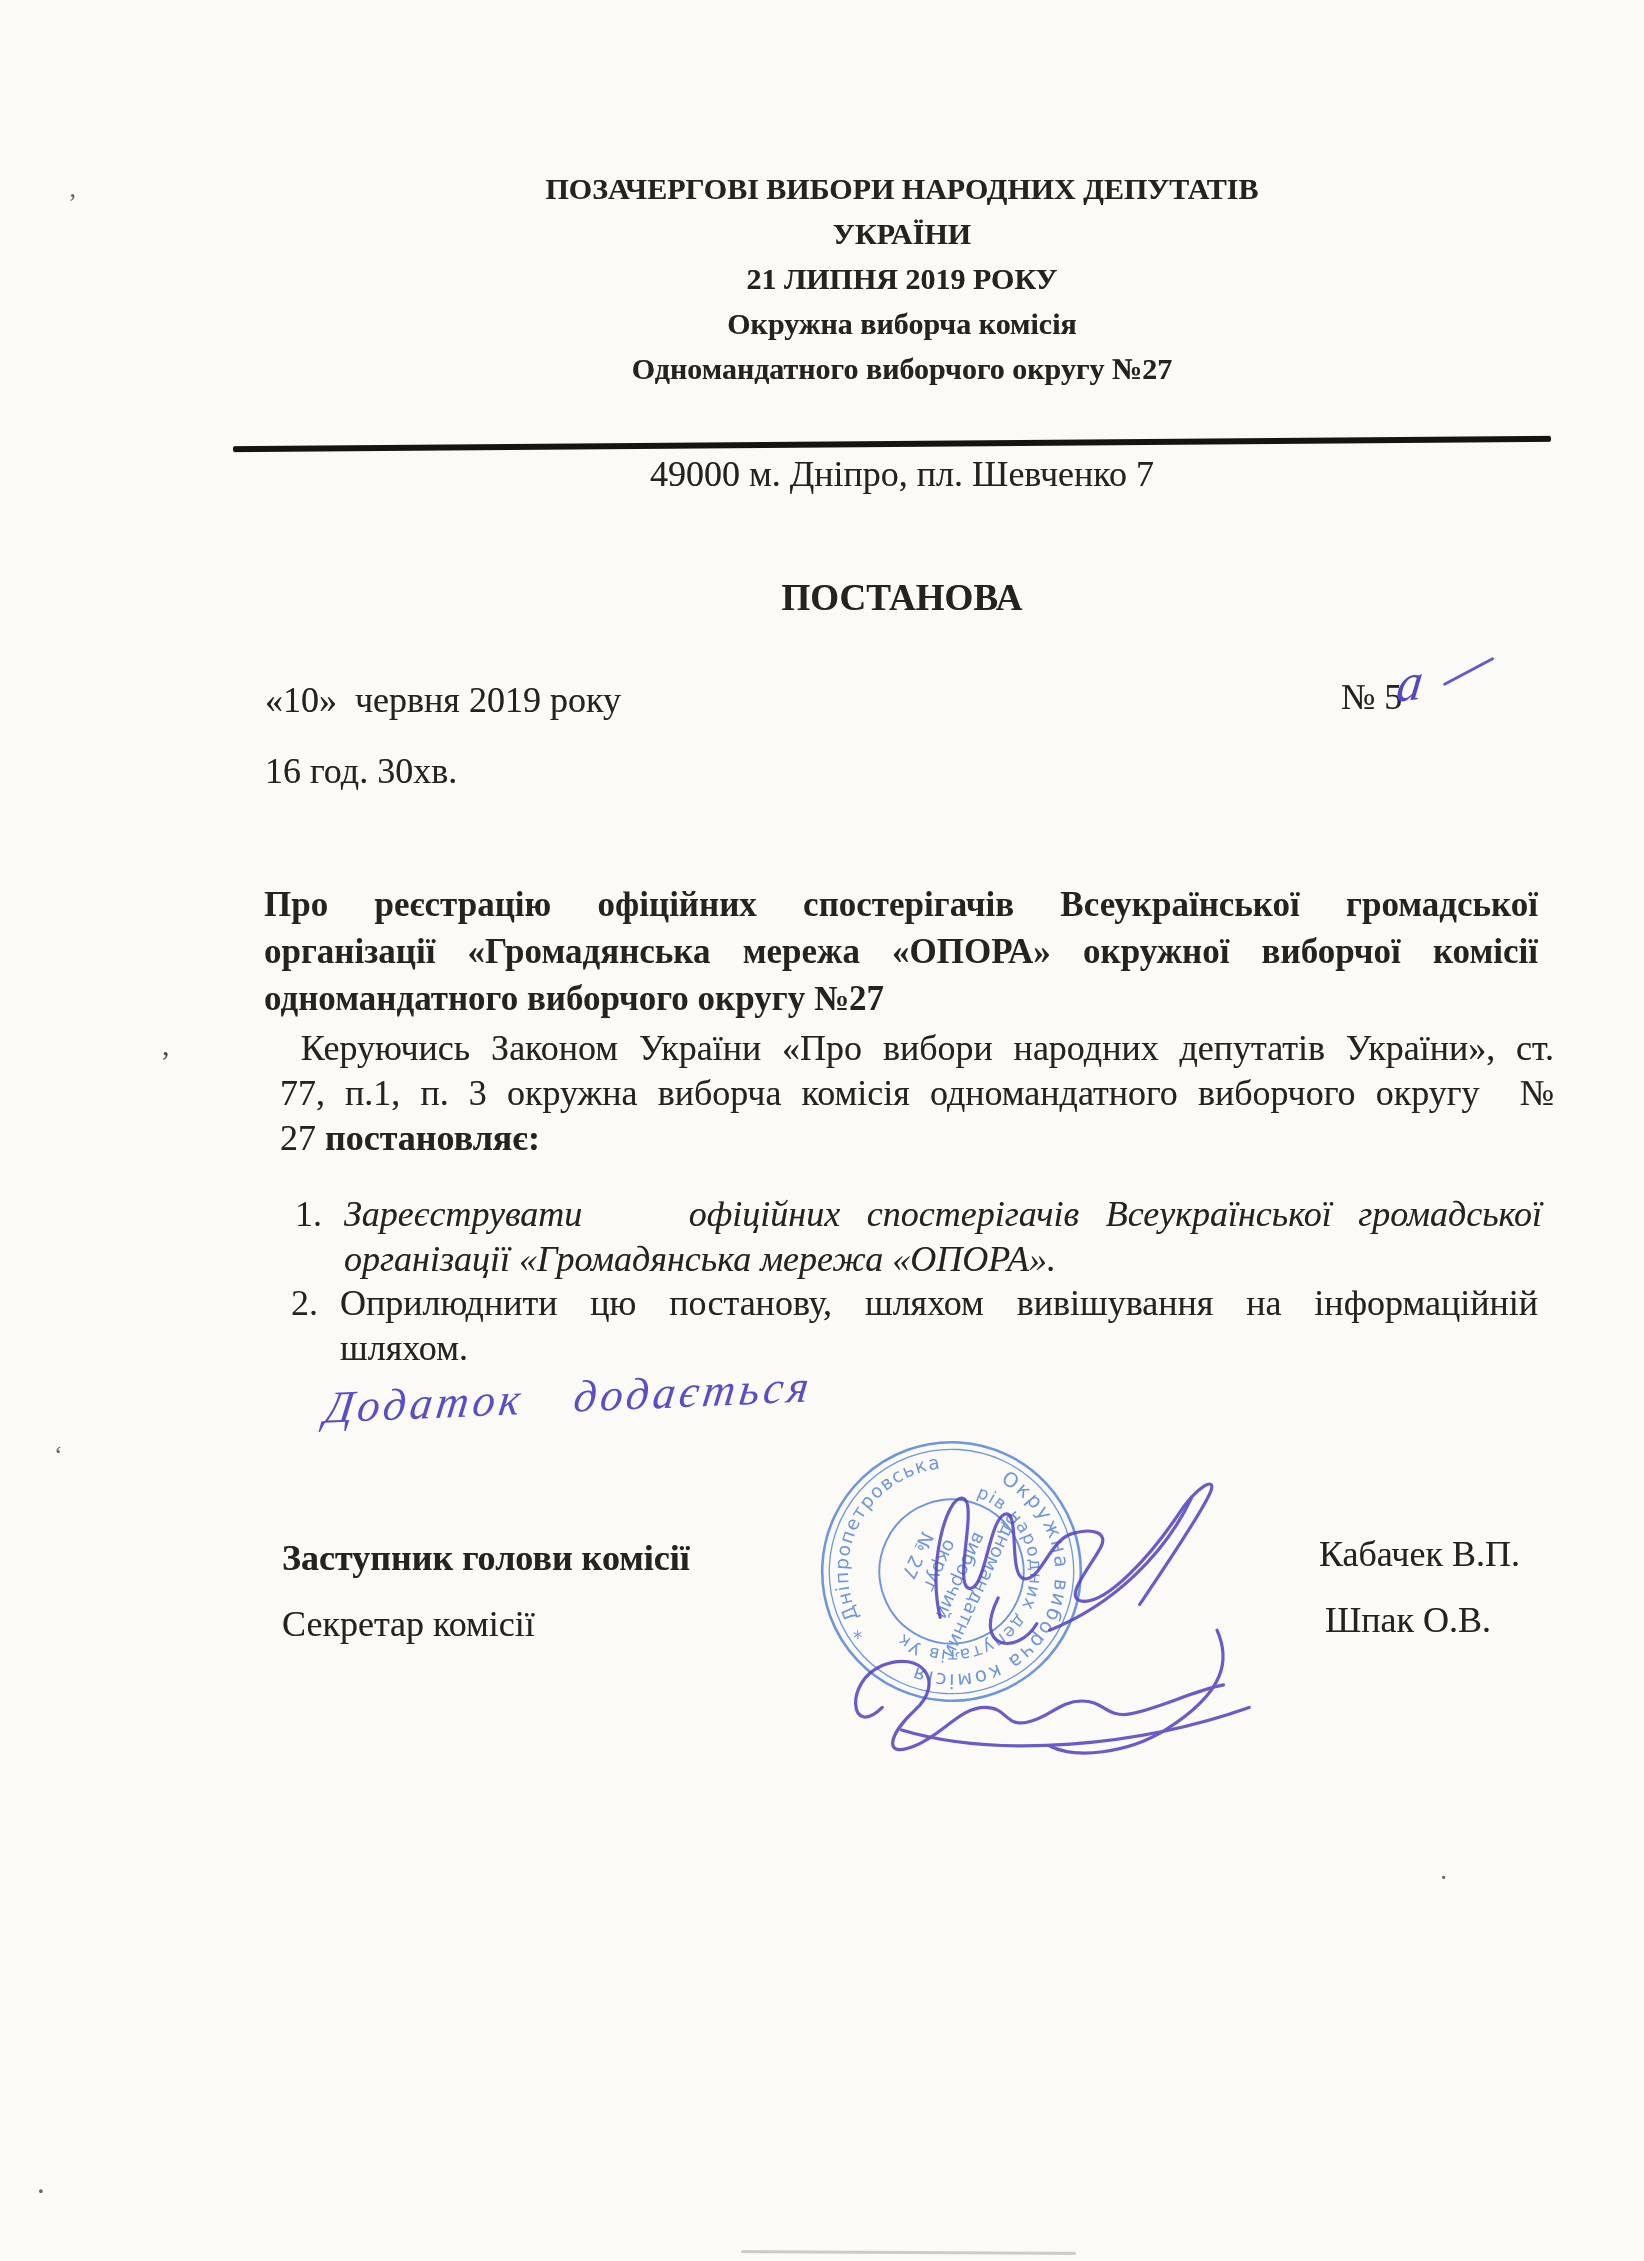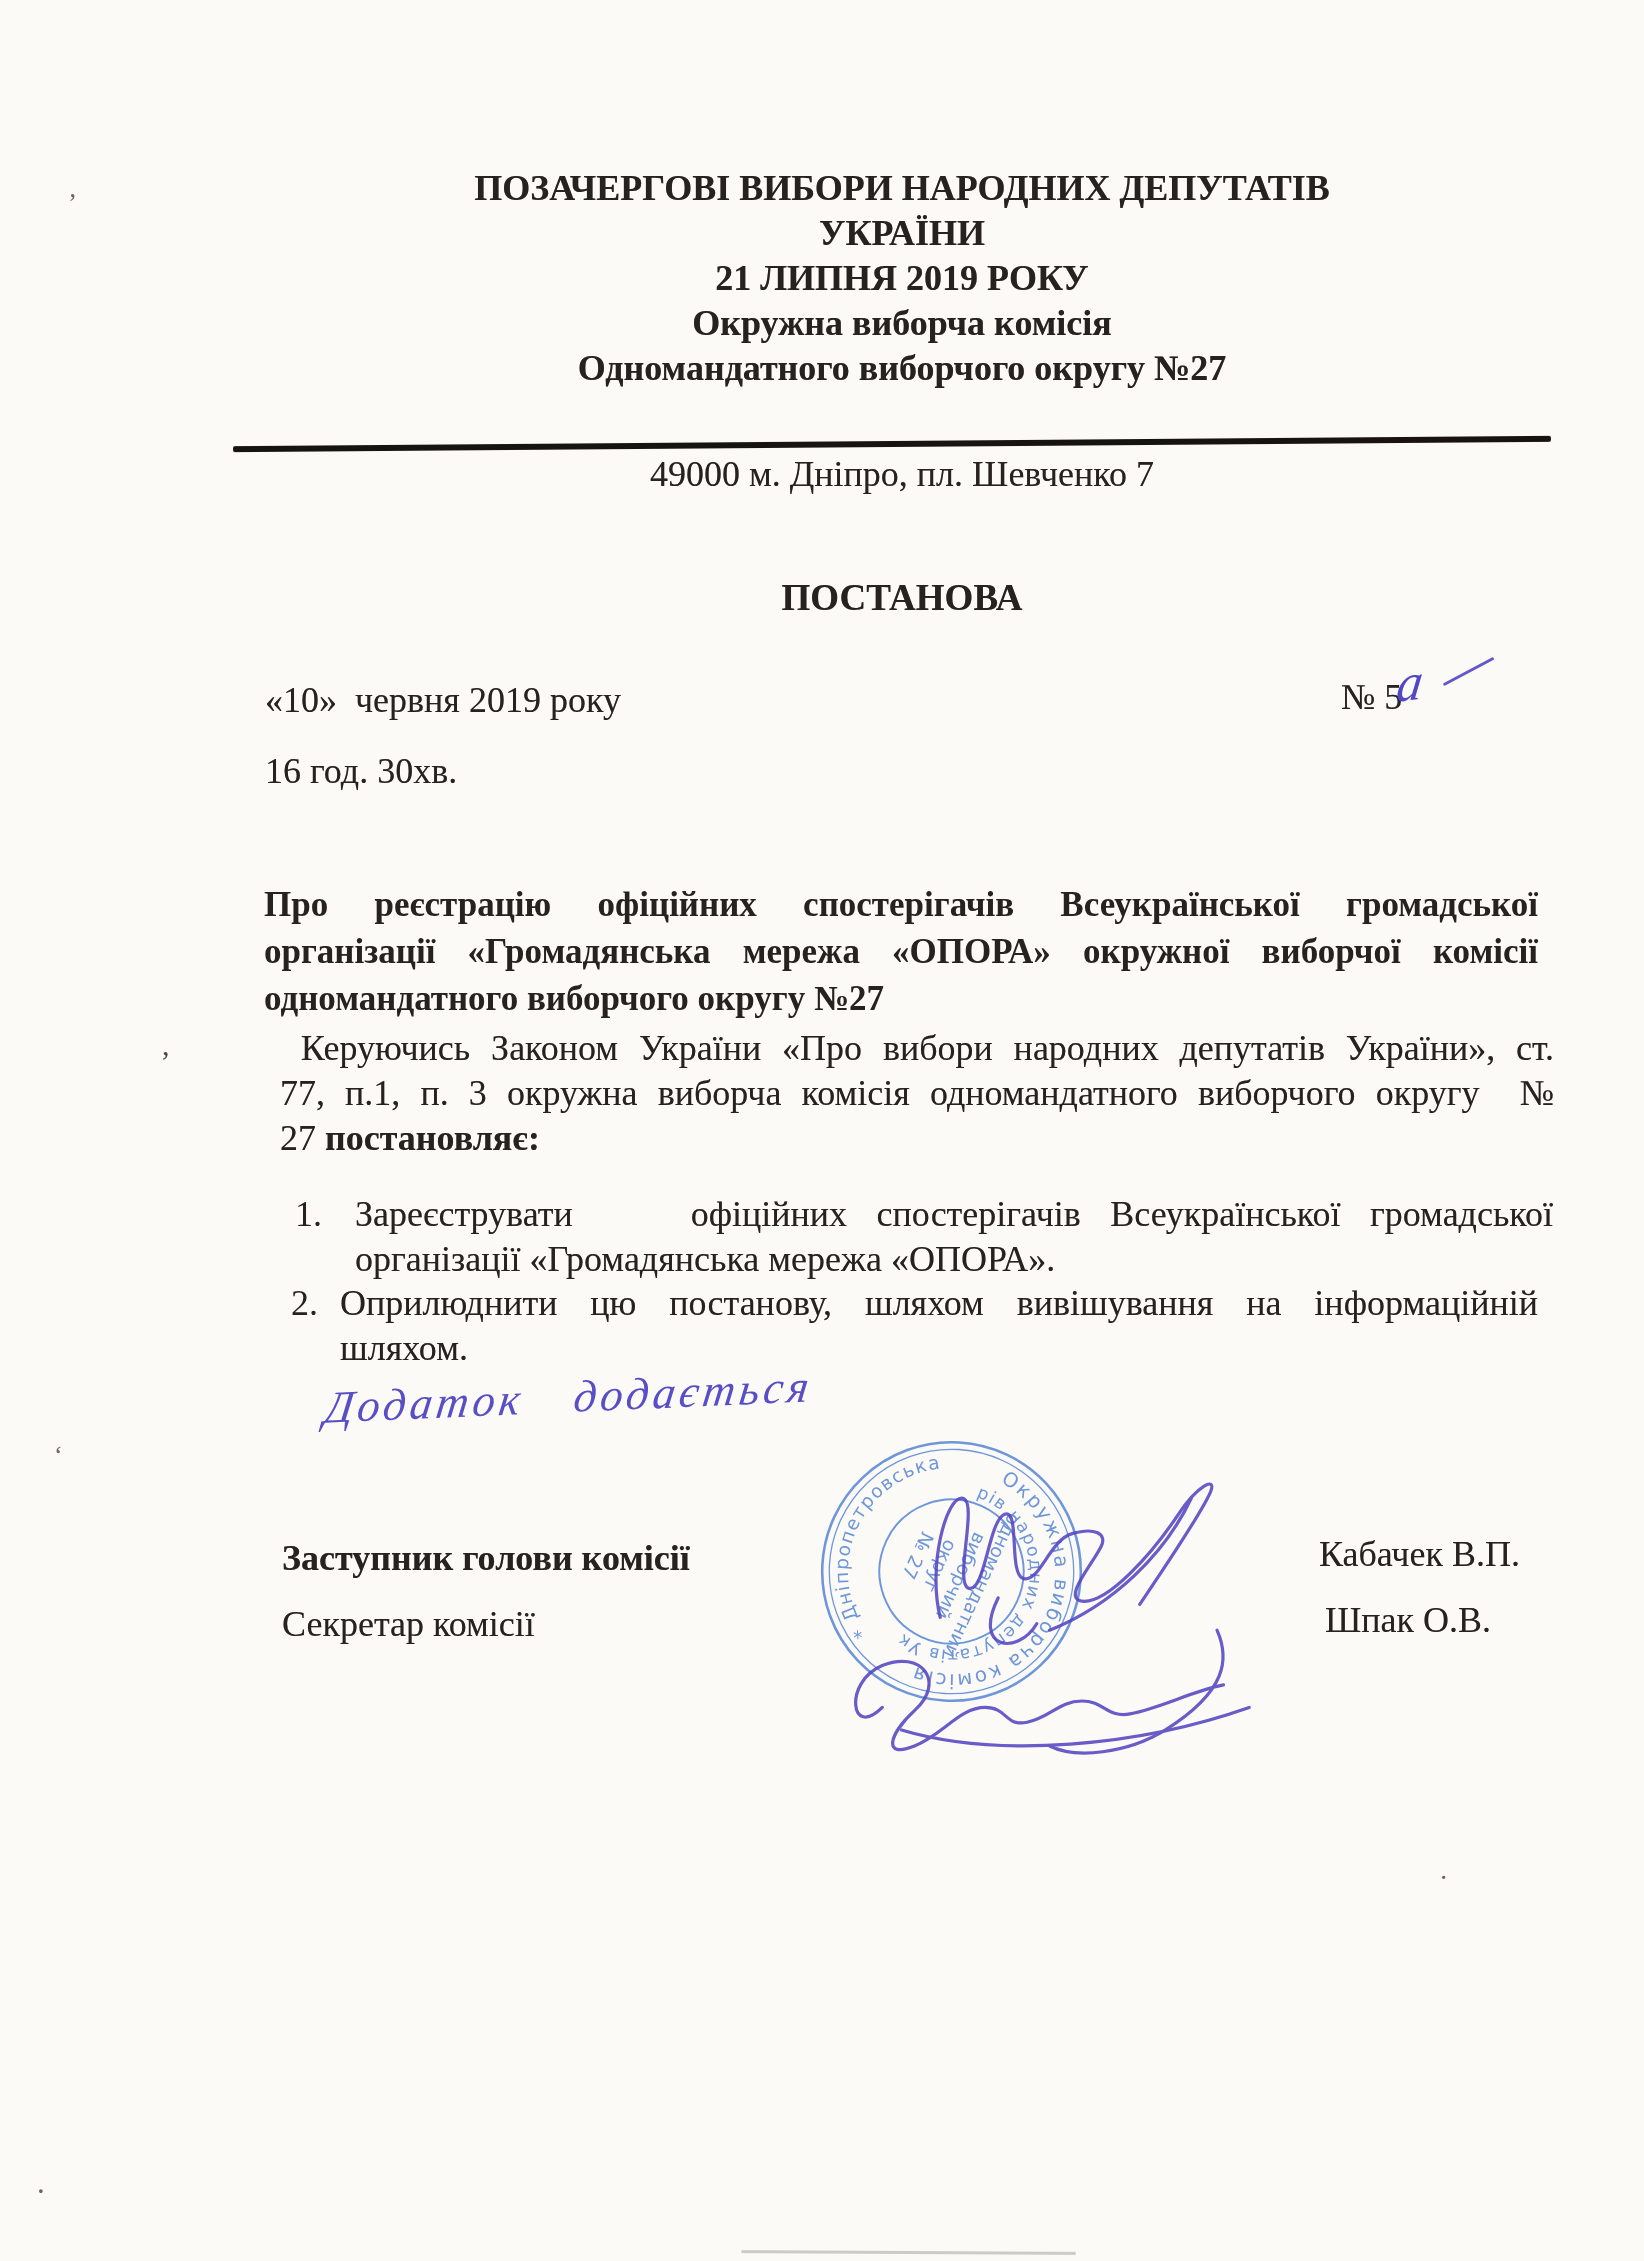--- a/index.html
+++ b/index.html
@@ -19,21 +19,21 @@
   }
   .bold{font-weight:bold;}
   .center{text-align:center;}
   .jline{
     text-align:justify;
     text-align-last:justify;
     white-space:pre-wrap;
   }
   .pre{white-space:pre;}
   .header-block{left:264px;top:166px;width:1276px;}
-  .header-line{height:45px;line-height:45px;text-align:center;font-weight:bold;font-size:36px;text-shadow:0 0 0.6px rgba(45,40,35,.45);}
+  .header-line{height:45px;line-height:45px;text-align:center;font-weight:bold;font-size:30px;text-shadow:0 0 0.6px rgba(45,40,35,.45);}
   .rule{
     left:233px;top:441px;width:1318px;height:5.8px;
     background:#161310;border-radius:1.9px;
     transform:rotate(-0.45deg);
     filter:blur(0.4px);
   }
   .subject-line{height:47px;line-height:47px;font-weight:bold;font-size:35px;}
   .body-line{height:45px;line-height:45px;font-size:36px;}
   .list-num{font-size:36px;line-height:45px;}
   .hand{
@@ -102,21 +102,21 @@
     <div class="subject-line">одномандатного виборчого округу №27</div>
   </div>
 
   <div class="abs" style="left:264px;top:1026px;width:1274px;margin-left:16px;">
     <div class="body-line jline doc-text"> Керуючись Законом України «Про вибори народних депутатів України», ст.</div>
     <div class="body-line jline doc-text">77, п.1, п. 3 окружна виборча комісія одномандатного виборчого округу  №</div>
     <div class="body-line doc-text"><span class="pre">27 </span><span class="bold">постановляє:</span></div>
   </div>
 
   <div class="abs list-num" style="left:295px;top:1192px;">1.</div>
-  <div class="abs" style="left:355px;top:1192px;width:1198px;">
+  <div class="abs" style="left:344px;top:1192px;width:1198px;font-style:italic;">
     <div class="body-line jline doc-text">Зареєструвати    офіційних спостерігачів Всеукраїнської громадської</div>
     <div class="body-line doc-text">організації «Громадянська мережа «ОПОРА».</div>
   </div>
 
   <div class="abs list-num" style="left:291px;top:1281px;">2.</div>
   <div class="abs" style="left:340px;top:1281px;width:1198px;">
     <div class="body-line jline doc-text">Оприлюднити цю постанову, шляхом вивішування на інформаційній</div>
     <div class="body-line doc-text">шляхом.</div>
   </div>
 

